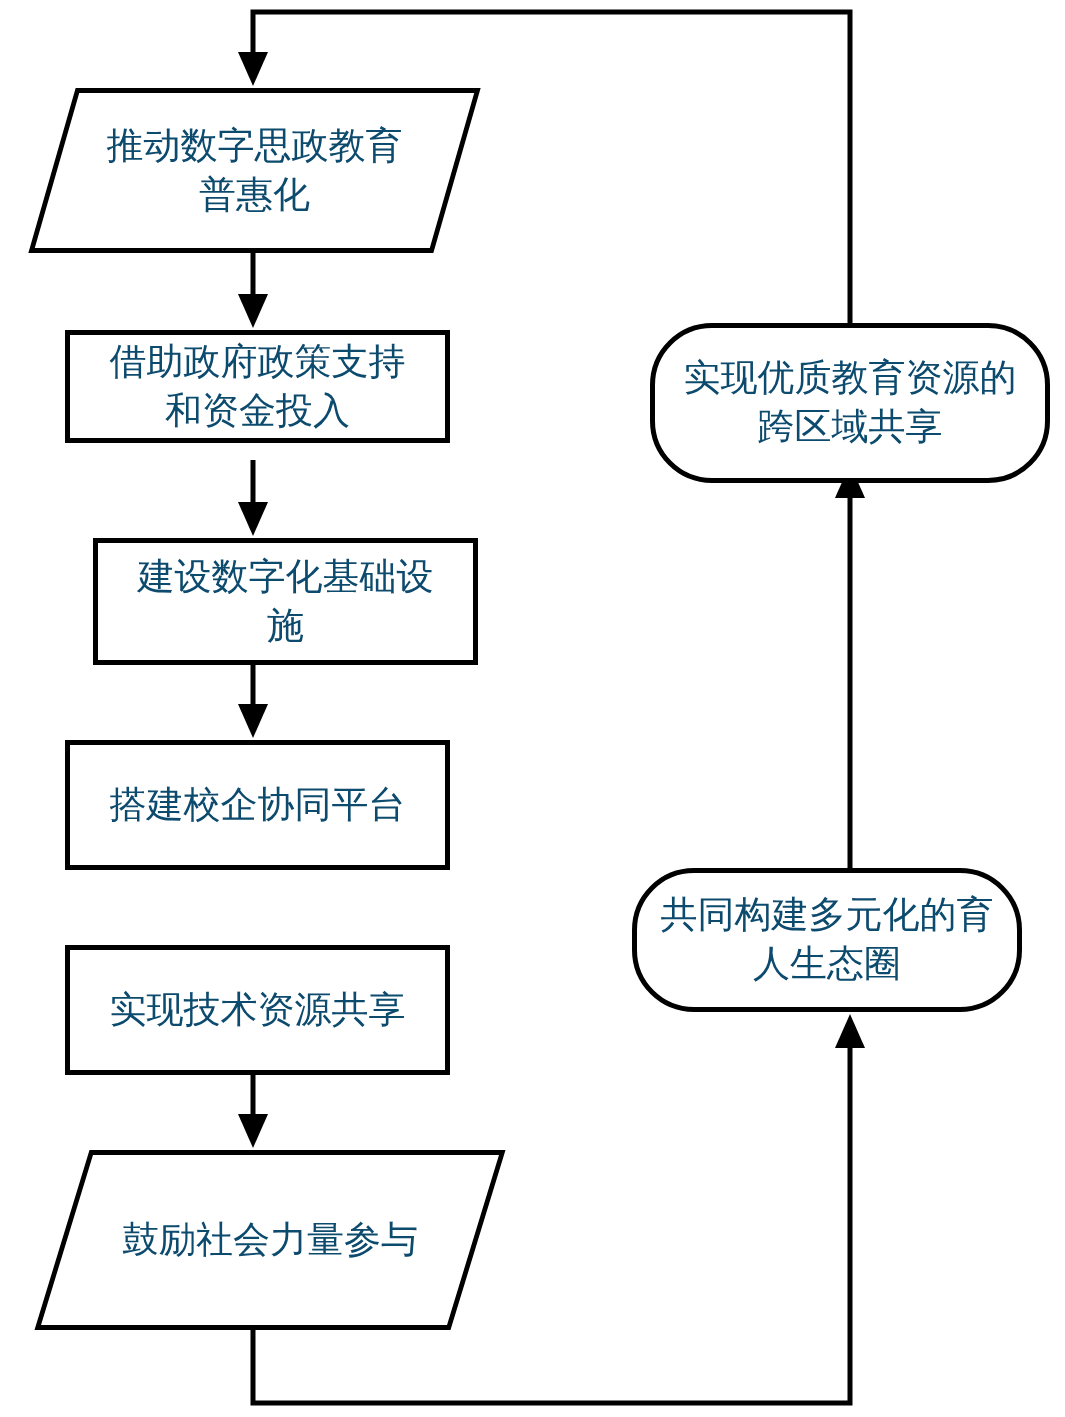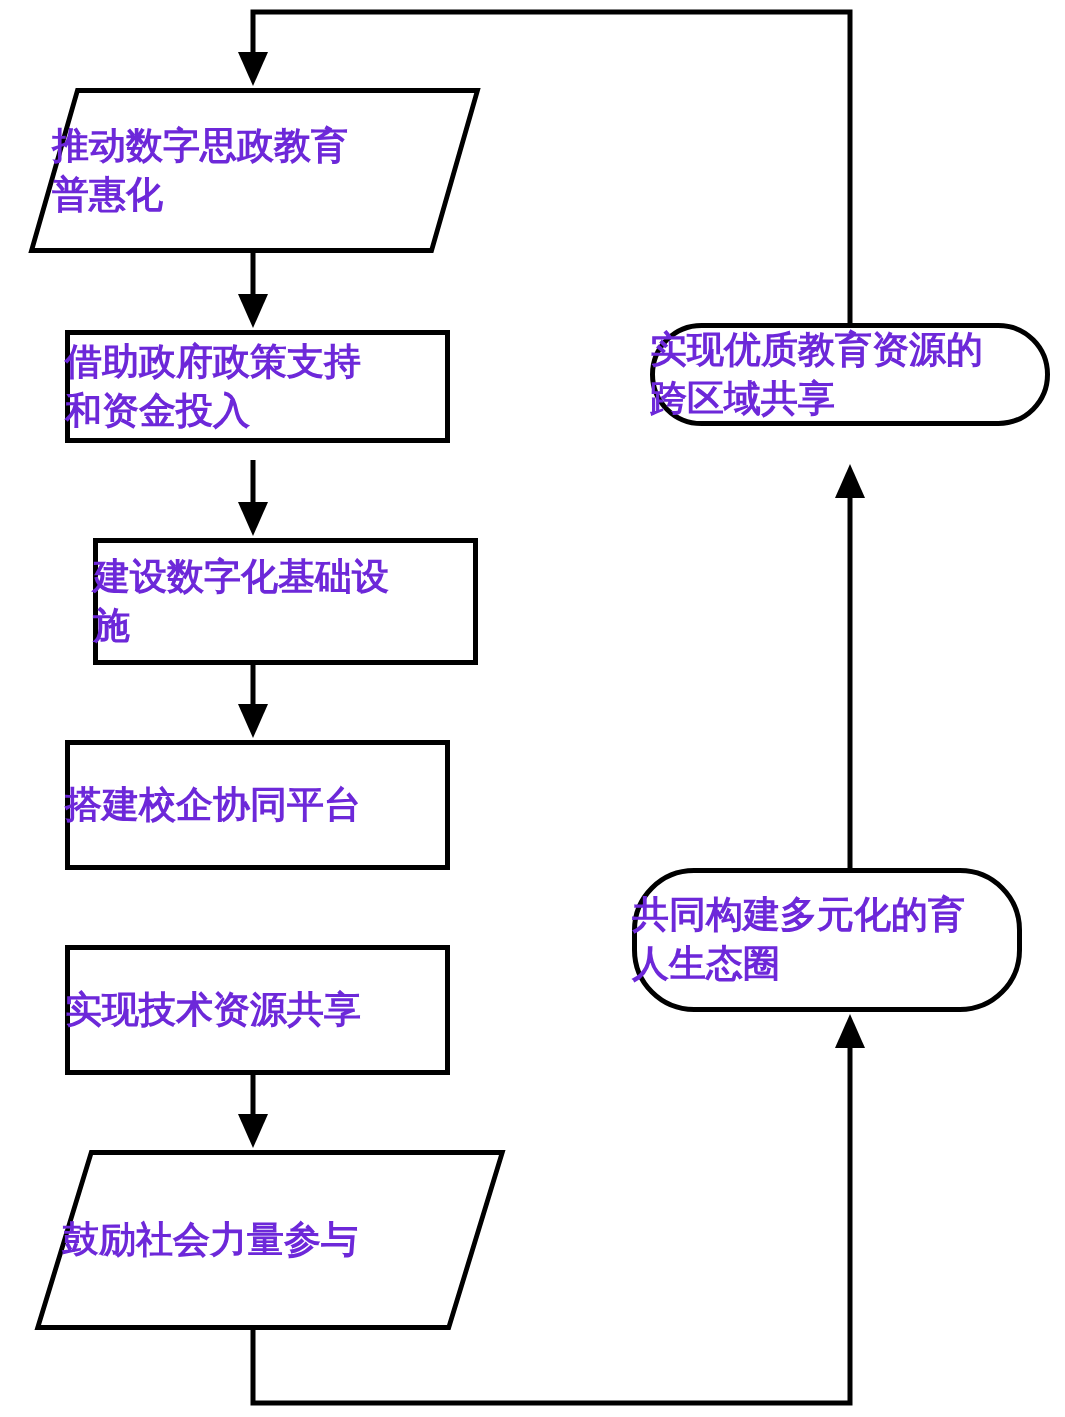--- a/index.html
+++ b/index.html
@@ -29,35 +29,35 @@
     background: #ffffff;
     border: 5px solid #000000;
   }
   .rounded .shape { border-radius: 62px; }
   .para .shape { transform: skewX(-16deg); }
   #n-l6 .shape { transform: skewX(-17deg); }
   .node-label {
     position: relative;
     z-index: 2;
     width: 100%;
-    text-align: left;
+    text-align: center;
     white-space: pre-line;
-    color: #6d28d9;
+    color: #0c4a6e;
     font-size: 37px;
-    font-weight: bold;
+    font-weight: normal;
     line-height: 1.32;
   }
   
   #n-l1 { left: 52px;  top: 88px;   width: 405px; height: 165px; }
   #n-l2 { left: 65px;  top: 330px;  width: 385px; height: 113px; }
   #n-l3 { left: 65px;  top: 538px;  width: 385px; height: 127px; margin-left: 28px; }
   #n-l4 { left: 65px;  top: 740px;  width: 385px; height: 130px; }
   #n-l5 { left: 65px;  top: 945px;  width: 385px; height: 130px; }
   #n-l6 { left: 62px;  top: 1150px; width: 416px; height: 180px; }
-  #n-r1 { left: 650px; top: 323px;  width: 400px; height: 103px; }
+  #n-r1 { left: 650px; top: 323px;  width: 400px; height: 160px; }
   #n-r2 { left: 632px; top: 868px;  width: 390px; height: 144px; }
 </style>
 </head>
 <body>
 
 <div class="canvas">
 
   <svg class="connectors" width="1065" height="1417" viewBox="0 0 1065 1417" xmlns="http://www.w3.org/2000/svg">
     <g stroke="#000000" stroke-width="5" fill="none">
       <polyline points="850,323 850,12 253,12 253,58"></polyline>

